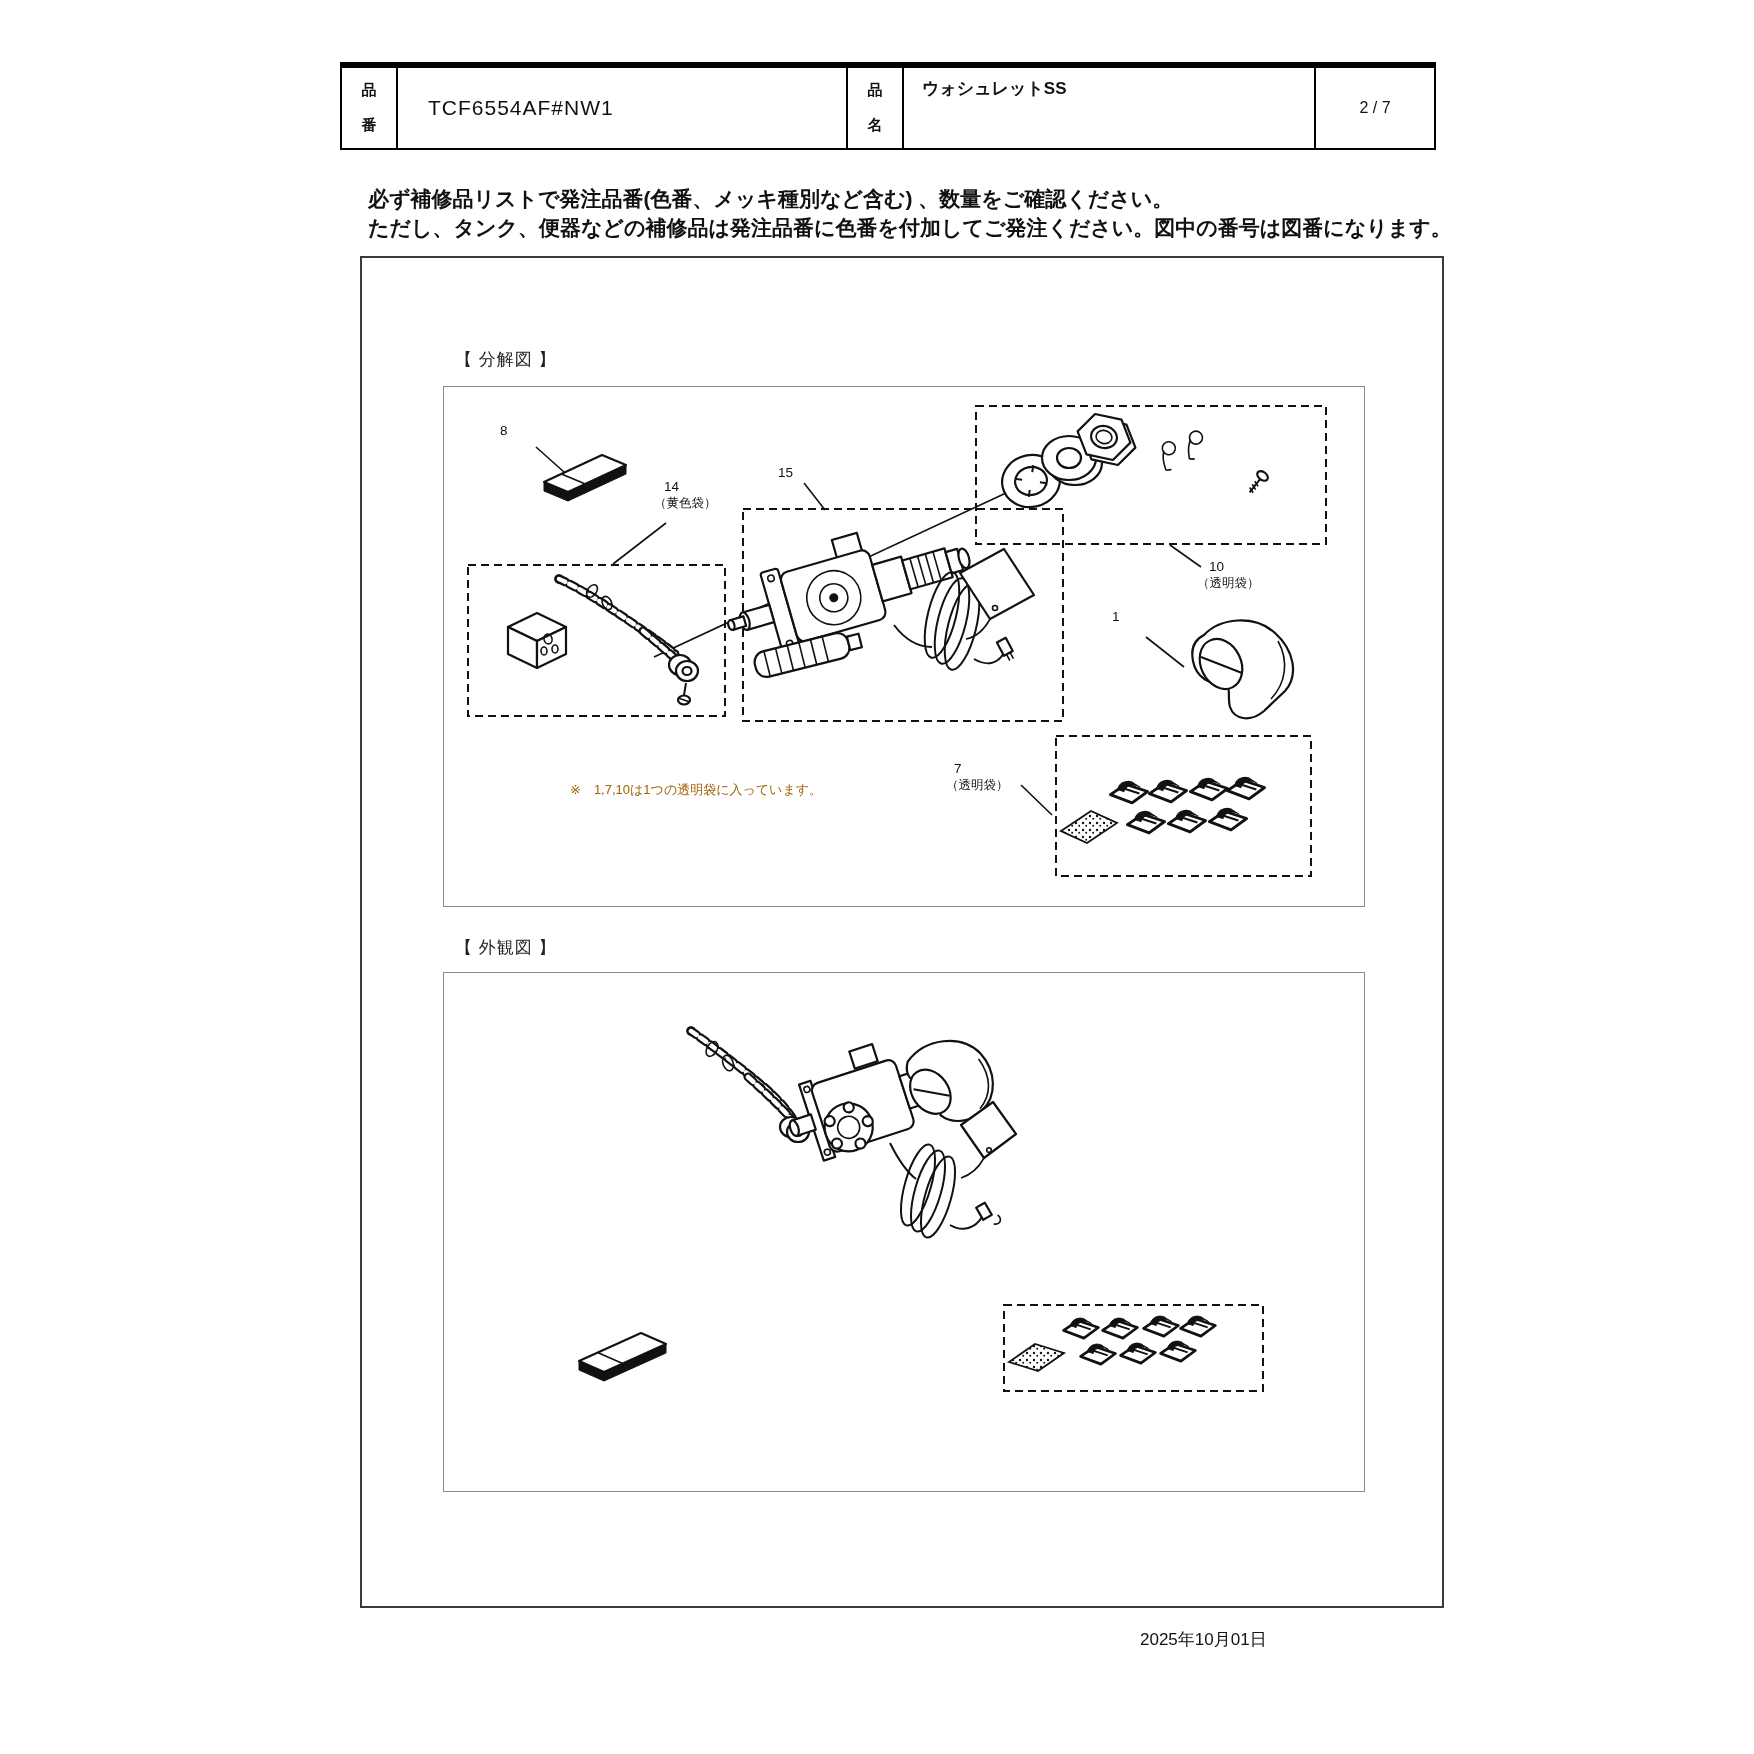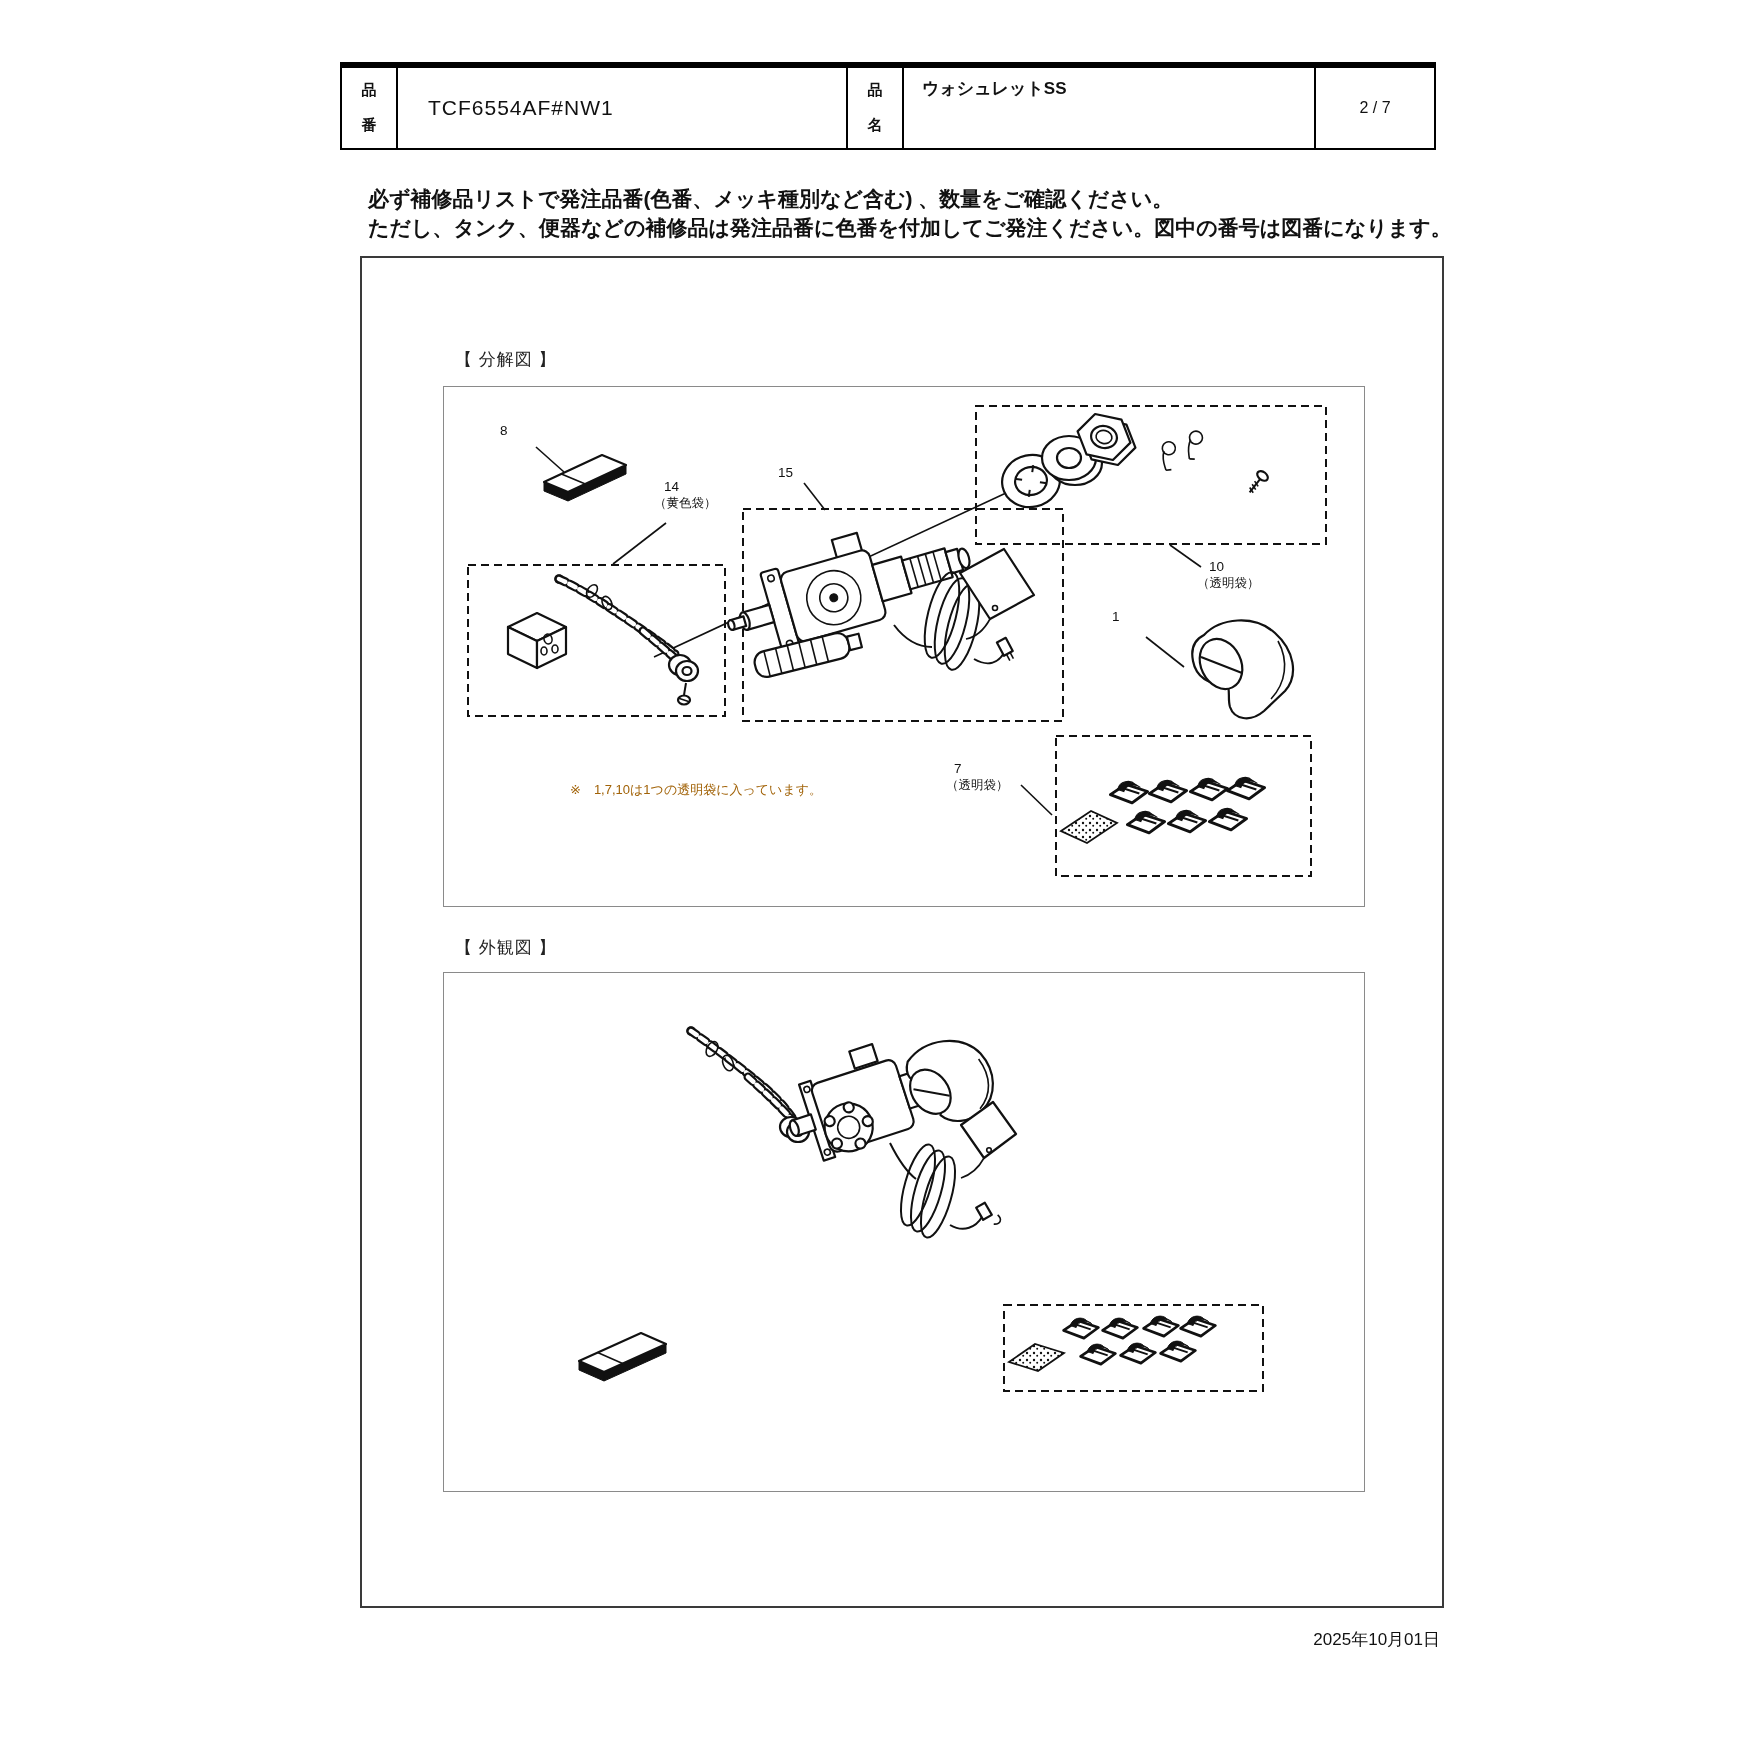--- a/index.html
+++ b/index.html
@@ -30,21 +30,21 @@
   .outline-box{left:81px;top:714px;width:920px;height:518px;}
   .view-box svg{position:absolute;left:0;top:0;}
 
   
   .part-label{position:absolute;color:#111;}
   .part-label .num{font-size:13.5px;line-height:16px;}
   .part-label .bag{font-size:12.5px;line-height:16px;}
   .ind10{margin-left:12px;} .ind14{margin-left:10px;} .ind7{margin-left:8px;}
   .diagram-note{position:absolute;left:126px;top:394px;font-size:13px;color:#a16207;}
 
-  .doc-date{position:absolute;left:1140px;top:1628px;width:300px;text-align:right;font-size:17px;color:#111;}
+  .doc-date{position:absolute;left:1140px;top:1628px;width:300px;text-align:left;font-size:17px;color:#111;}
 
   
   .dash{fill:none;stroke:#111;stroke-width:2;stroke-dasharray:8 5;}
   .ld{stroke:#111;stroke-width:1.6;}
   .s{fill:#fff;stroke:#111;stroke-width:2.2;stroke-linejoin:round;}
   .sb{fill:#111;stroke:#111;stroke-width:1;stroke-linejoin:round;}
   .tn{fill:none;stroke:#111;stroke-width:1.6;}
   .t2{fill:none;stroke:#111;stroke-width:2;}
   .ch1{fill:none;stroke:#111;stroke-width:9;stroke-dasharray:7 4.5;stroke-linecap:round;}
   .ch2{fill:none;stroke:#fff;stroke-width:4.5;stroke-dasharray:7 4.5;stroke-linecap:round;}

